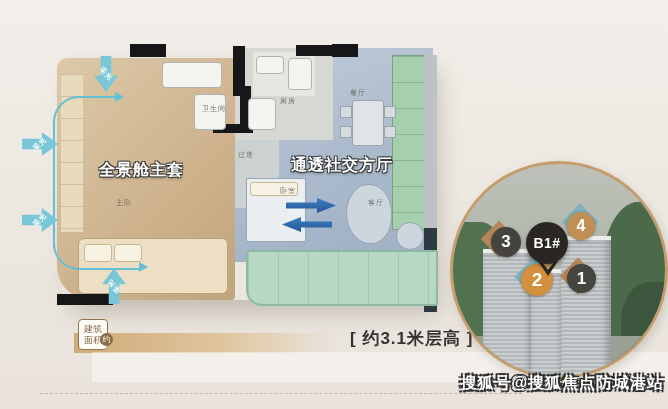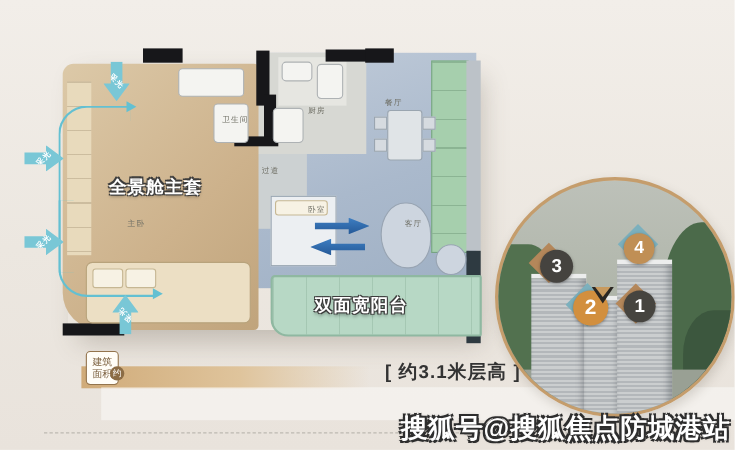--- a/index.html
+++ b/index.html
@@ -71,21 +71,21 @@
     box-shadow:inset -4px 0 6px rgba(70,75,80,.35);}
   .diamond{transform:rotate(45deg);}
   .mcircle{border-radius:50%;display:flex;align-items:center;justify-content:center;color:#fff;font-weight:bold;
     box-shadow:0 1px 3px rgba(0,0,0,.35);}
   .pin-circle{left:73px;top:58px;width:42px;height:42px;border-radius:50%;background:#2a2723;color:#fff;
     display:flex;align-items:center;justify-content:center;font-weight:bold;font-size:14px;letter-spacing:.5px;
     box-shadow:0 2px 4px rgba(0,0,0,.4);}
   .pin-tail-black{left:85px;top:97px;width:0;height:0;border-left:10px solid transparent;border-right:10px solid transparent;border-top:15px solid #2a2723;}
   .pin-tail-tan{left:88px;top:97px;width:0;height:0;border-left:7px solid transparent;border-right:7px solid transparent;border-top:9px solid #c89a5e;}
   
-  .watermark{right:4px;top:373px;font-size:24px;font-weight:bold;color:#fff;letter-spacing:1px;
+  .watermark{right:4px;top:373px;font-size:16px;font-weight:bold;color:#fff;letter-spacing:1px;
     text-shadow:-2px -2px 0 #2e2e2e,2px -2px 0 #2e2e2e,-2px 2px 0 #2e2e2e,2px 2px 0 #2e2e2e,0 0 4px rgba(0,0,0,.4);}
 </style>
 </head>
 <body>
 
 <div class="page">
 
   <div class="abs plan-shadow"></div>
 
   <div class="abs living-zone"></div>
@@ -149,21 +149,21 @@
     <span>采光</span>
     </div>
   <div class="abs larrow" style="left:96px;top:274px;transform:rotate(-90deg);">
     <span>采光</span>
     </div>
 
   <div class="abs ex" style="left:286px;top:198px;"></div>
   <div class="abs ex" style="left:282px;top:217px;transform:scaleX(-1);"></div>
 
   <div class="abs outlined callout" style="left:63px;top:160px;margin-left:36px;">全景舱主套</div>
-  <div class="abs outlined callout" style="left:286px;top:268px;">双面宽阳台</div>
+  <div class="abs outlined callout" style="left:291px;top:155px;">通透社交方厅</div>
 
   <div class="abs band"></div>
   <div class="abs badge-box">
     <div>建筑</div>
     <div>面积</div>
   </div>
   <div class="abs badge-circle">约</div>
   <div class="abs height-note">[ 约3.1米层高 ]</div>
   <div class="abs unit-band"></div>
   <div class="abs dashed-line"></div>
@@ -182,17 +182,18 @@
     <div class="abs diamond" style="left:67px;top:99px;width:28px;height:28px;background:#7cb0bd;"></div>
     <div class="abs diamond" style="left:112px;top:99px;width:26px;height:26px;background:#b4875a;"></div>
 
     <div class="abs mcircle" style="left:38px;top:63px;width:30px;height:30px;background:#45433f;font-size:17px;">3</div>
     <div class="abs mcircle" style="left:114px;top:48px;width:28px;height:28px;background:#c08f55;font-size:16px;">4</div>
     <div class="abs mcircle" style="left:68px;top:100px;width:32px;height:32px;background:#d28f3e;font-size:19px;">2</div>
     <div class="abs mcircle" style="left:114px;top:100px;width:29px;height:29px;background:#46443f;font-size:17px;">1</div>
 
     <div class="abs pin-tail-black"></div>
     <div class="abs pin-tail-tan"></div>
+    <div class="abs pin-circle">B1#</div>
   </div>
 
   <div class="abs watermark">搜狐号@搜狐焦点防城港站</div>
 
 </div>
 
 </body></html>

